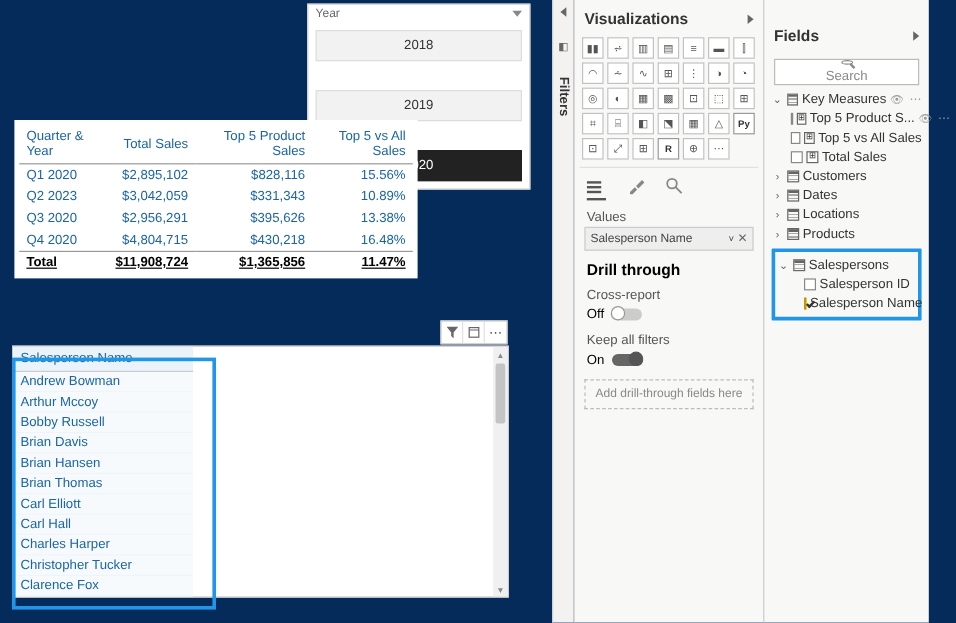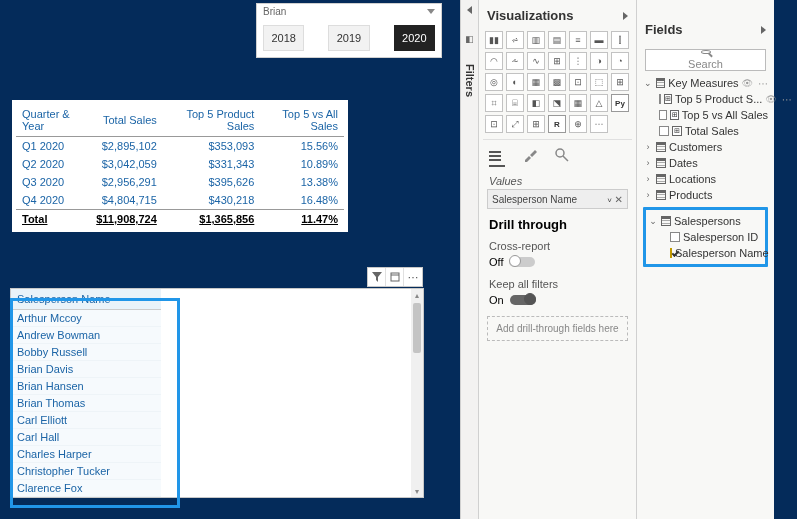--- a/index.html
+++ b/index.html
@@ -39,20 +39,21 @@
   .chev-down {
     width: 0; height: 0;
     border-left: 4px solid transparent;
     border-right: 4px solid transparent;
     border-top: 5px solid #888;
   }
   .year-buttons {
     display: flex;
     gap: 24px;
     padding: 6px;
+    flex-direction: column;
   }
   .year-btn {
     flex: 1;
     text-align: center;
     padding: 6px 0;
     font-size: 11px;
     background: #f2f2f2;
     color: #333;
     border: 1px solid #ddd;
     cursor: pointer;
@@ -237,21 +238,20 @@
     padding: 8px 6px 4px;
     border-top: 1px solid #e0e0e0;
     margin-top: 6px;
   }
   .tabs-row span { font-size: 14px; color: #666; cursor: pointer; }
   .tabs-row span.active { border-bottom: 2px solid #555; }
   .fld-label {
     font-size: 11px;
     color: #555;
     padding: 4px 6px 2px;
-    font-style: italic;
   }
   .fld-well {
     margin: 0 4px;
     height: 20px;
     background: #eee;
     border: 1px solid #ccc;
     font-size: 10px;
     display: flex;
     align-items: center;
     justify-content: space-between;
@@ -370,21 +370,21 @@
   .eye { font-size:9px; color:#999; margin-left:auto;}
   .dots { color:#999; font-size:10px; margin-left:2px;}
 </style>
 </head>
 <body>
 
 <div class="canvas">
 
   <div class="slicer-year">
     <div class="slicer-header">
-      <span>Brian</span>
+      <span>Year</span>
       <span class="chev-down"></span>
     </div>
     <div class="year-buttons" id="year-buttons">
         <div class="year-btn">2018</div>
         <div class="year-btn">2019</div>
         <div class="year-btn sel">2020</div>
       </div>
   </div>
 
   <div class="data-table">
@@ -394,25 +394,25 @@
             <th>Quarter &amp; Year</th>
             <th>Total Sales</th>
             <th>Top 5 Product Sales</th>
             <th>Top 5 vs All Sales</th>
           </tr>
         </thead>
       <tbody id="tbl-body">
           <tr>
             <td>Q1 2020</td>
             <td>$2,895,102</td>
-            <td>$353,093</td>
+            <td>$828,116</td>
             <td>15.56%</td>
           </tr>
           <tr>
-            <td>Q2 2020</td>
+            <td>Q2 2023</td>
             <td>$3,042,059</td>
             <td>$331,343</td>
             <td>10.89%</td>
           </tr>
           <tr>
             <td>Q3 2020</td>
             <td>$2,956,291</td>
             <td>$395,626</td>
             <td>13.38%</td>
           </tr>
@@ -443,22 +443,22 @@
         <svg width="10" height="10" viewBox="0 0 10 10">
             <rect x="1" y="1" width="8" height="8" fill="none" stroke="#666"></rect>
             <path d="M1 3h8" stroke="#666"></path>
           </svg>
       </div>
       <div>⋯</div>
     </div>
     <div class="sp-list" style="border:none;top:0;left:0;height:100%;">
       <div class="sp-header">Salesperson Name</div>
       <div id="sp-rows">
+          <div class="sp-row">Andrew Bowman</div>
           <div class="sp-row">Arthur Mccoy</div>
-          <div class="sp-row">Andrew Bowman</div>
           <div class="sp-row">Bobby Russell</div>
           <div class="sp-row">Brian Davis</div>
           <div class="sp-row">Brian Hansen</div>
           <div class="sp-row">Brian Thomas</div>
           <div class="sp-row">Carl Elliott</div>
           <div class="sp-row">Carl Hall</div>
           <div class="sp-row">Charles Harper</div>
           <div class="sp-row">Christopher Tucker</div>
           <div class="sp-row">Clarence Fox</div>
         </div>

